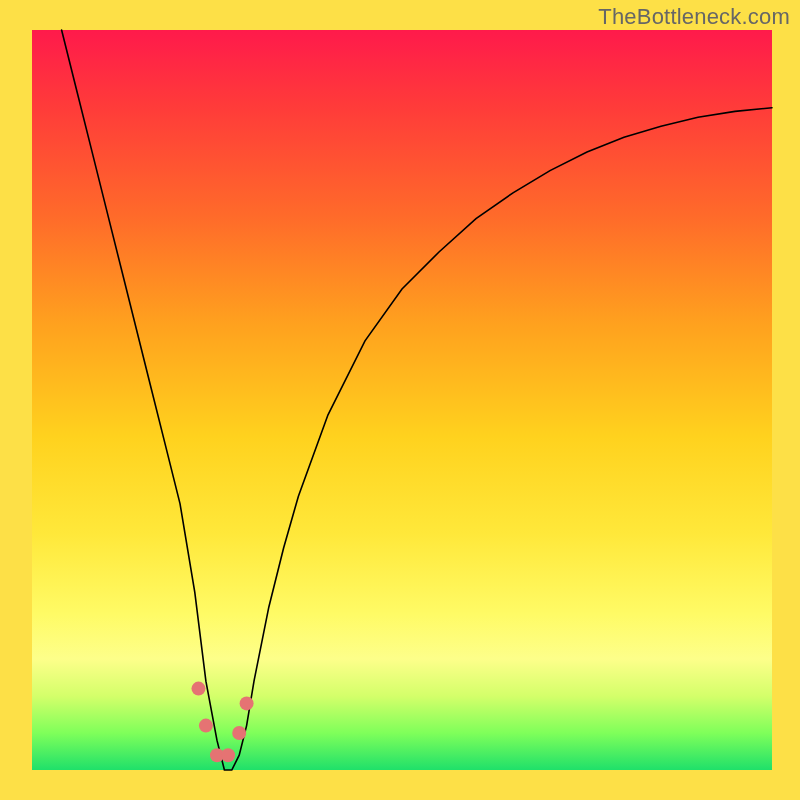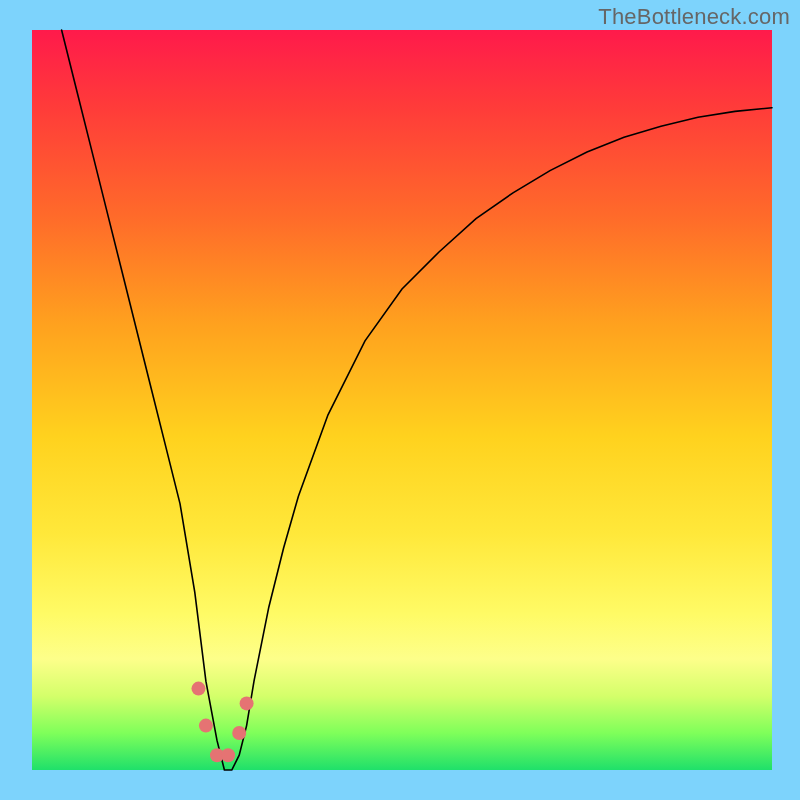--- a/index.html
+++ b/index.html
@@ -8,21 +8,21 @@
     width: 800px;
     height: 800px;
     overflow: hidden;
     background: #000;
     font-family: Arial, Helvetica, sans-serif;
   }
   .frame {
     position: relative;
     width: 800px;
     height: 800px;
-    background: #7dd3fc;
+    background: #fde047;
   }
   .watermark {
     position: absolute;
     top: 4px;
     right: 10px;
     color: #666;
     font-size: 22px;
     letter-spacing: 0.2px;
     z-index: 10;
   }

